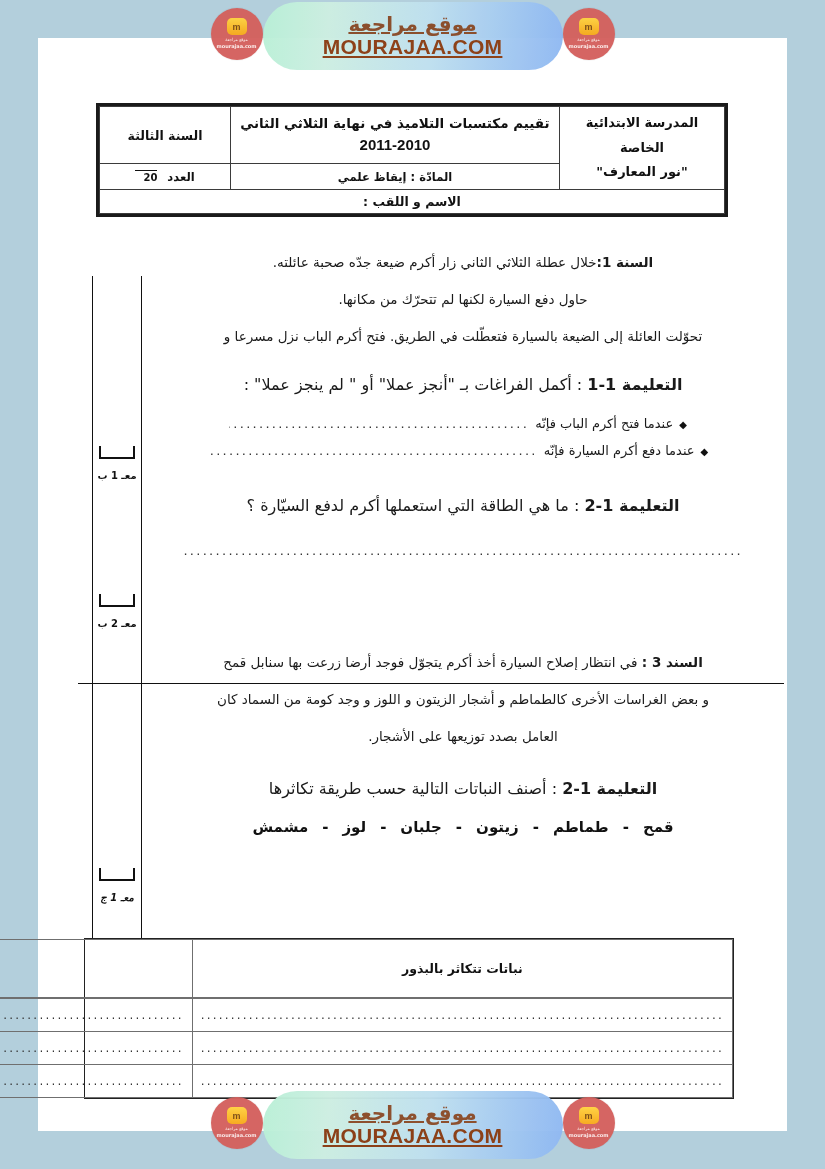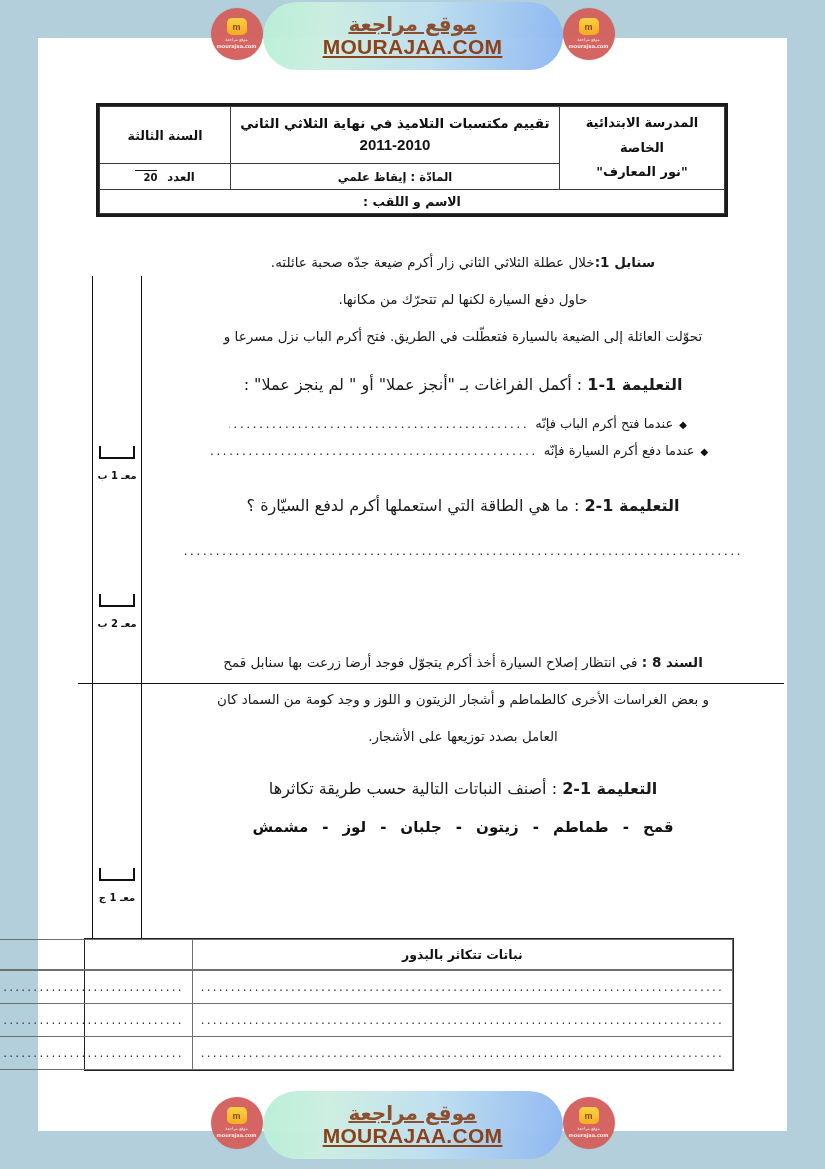--- a/index.html
+++ b/index.html
@@ -155,21 +155,21 @@
     width:36px; height:13px; margin:0 auto;
     border:2px solid #111; border-top:none;
     box-sizing:border-box;
   }
   .crit-label{
     margin-top:11px; font-size:10px; font-weight:bold;
     color:#111; direction:rtl;
   }
   .crit-1{ top:170px; }
   .crit-2{ top:318px; }
-  .crit-3{ top:592px; }
+  .crit-3{ top:592px;font-style:italic; }
 
   
   .para{
     font-size:13.5px; color:#1a1a1a; line-height:2.45;
     text-align:justify; text-align-last:center;
     margin:0 0 4px 0; padding:0 6px;
   }
   .para.first{ text-align-last:center; }
   .lbl{ font-weight:bold; }
 
@@ -215,21 +215,21 @@
     width:650px;
     border:1.6px solid #222;
     background:#fff; box-sizing:border-box;
   }
   .cls-table{
     width:100%; border-collapse:collapse; direction:rtl;
   }
   .cls-table th{
     border:1px solid #6f6f6f;
     font-size:12.5px; font-weight:bold; color:#111;
-    padding:7px 4px; text-align:center;
+    padding:21px 4px; text-align:center;
     border-bottom:2px solid #6f6f6f;
   }
   .cls-table td{
     border:1px solid #6f6f6f;
     height:28px; padding:2px 8px; vertical-align:middle;
   }
   .cls-table td .dots{
     display:block; width:100%; letter-spacing:2.2px;
     font-size:12px; color:#333; overflow:hidden; white-space:nowrap;
   }
@@ -285,21 +285,21 @@
       </div>
       <div class="crit-box crit-3">
         <div class="crit-bracket"></div>
         <div class="crit-label">معـ 1 ج</div>
       </div>
     </div>
 
     <div class="content-col">
 
       <p class="para first">
-        <span class="lbl">سنابل 1:</span><span>خلال عطلة الثلاثي الثاني زار أكرم ضيعة جدّه صحبة عائلته.</span>
+        <span class="lbl">السنة 1:</span><span>خلال عطلة الثلاثي الثاني زار أكرم ضيعة جدّه صحبة عائلته.</span>
       </p>
       <p class="para">حاول دفع السيارة لكنها لم تتحرّك من مكانها.</p>
       <p class="para">تحوّلت العائلة إلى الضيعة بالسيارة فتعطّلت في الطريق. فتح أكرم الباب نزل مسرعا و</p>
 
       <p class="instr">
         <span class="lbl">التعليمة 1-1</span>
         <span>: أكمل الفراغات بـ "أنجز عملا" أو " لم ينجز عملا" :</span>
       </p>
 
       <div class="bullet-line">
@@ -314,21 +314,21 @@
         <span class="dots dots-lg">......................................................................</span>
       </div>
 
       <p class="instr" style="margin-top:30px">
         <span class="lbl">التعليمة 1-2</span>
         <span>:  ما هي الطاقة التي استعملها أكرم لدفع السيّارة ؟</span>
       </p>
       <span class="dots dots-full">...................................................................................................................</span>
 
       <p class="para" style="margin-top:88px">
-        <span class="lbl">السند 8 :</span>
+        <span class="lbl">السند 3 :</span>
         <span>في انتظار إصلاح السيارة أخذ أكرم يتجوّل فوجد أرضا زرعت بها سنابل قمح</span>
       </p>
       <p class="para">و بعض الغراسات الأخرى كالطماطم و أشجار الزيتون و اللوز و وجد كومة من السماد كان</p>
       <p class="para">العامل بصدد توزيعها على الأشجار.</p>
 
       <p class="instr" style="margin-top:18px">
         <span class="lbl">التعليمة 1-2</span>
         <span>: أصنف النباتات التالية حسب طريقة تكاثرها</span>
       </p>
 

